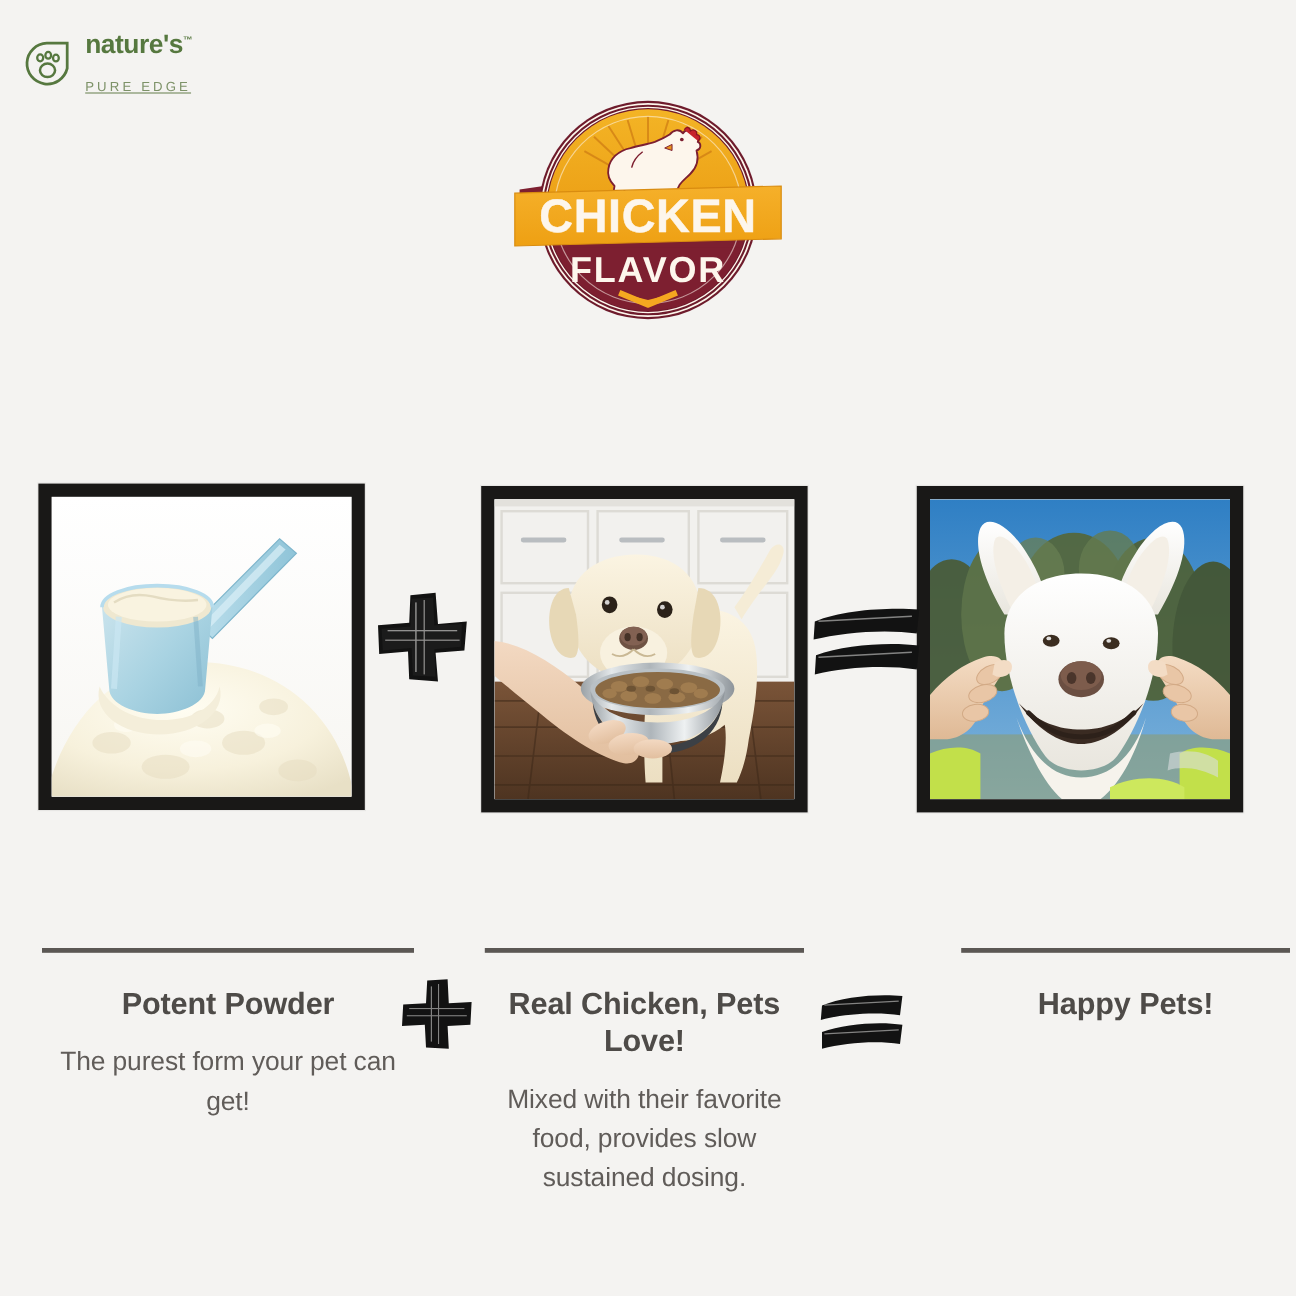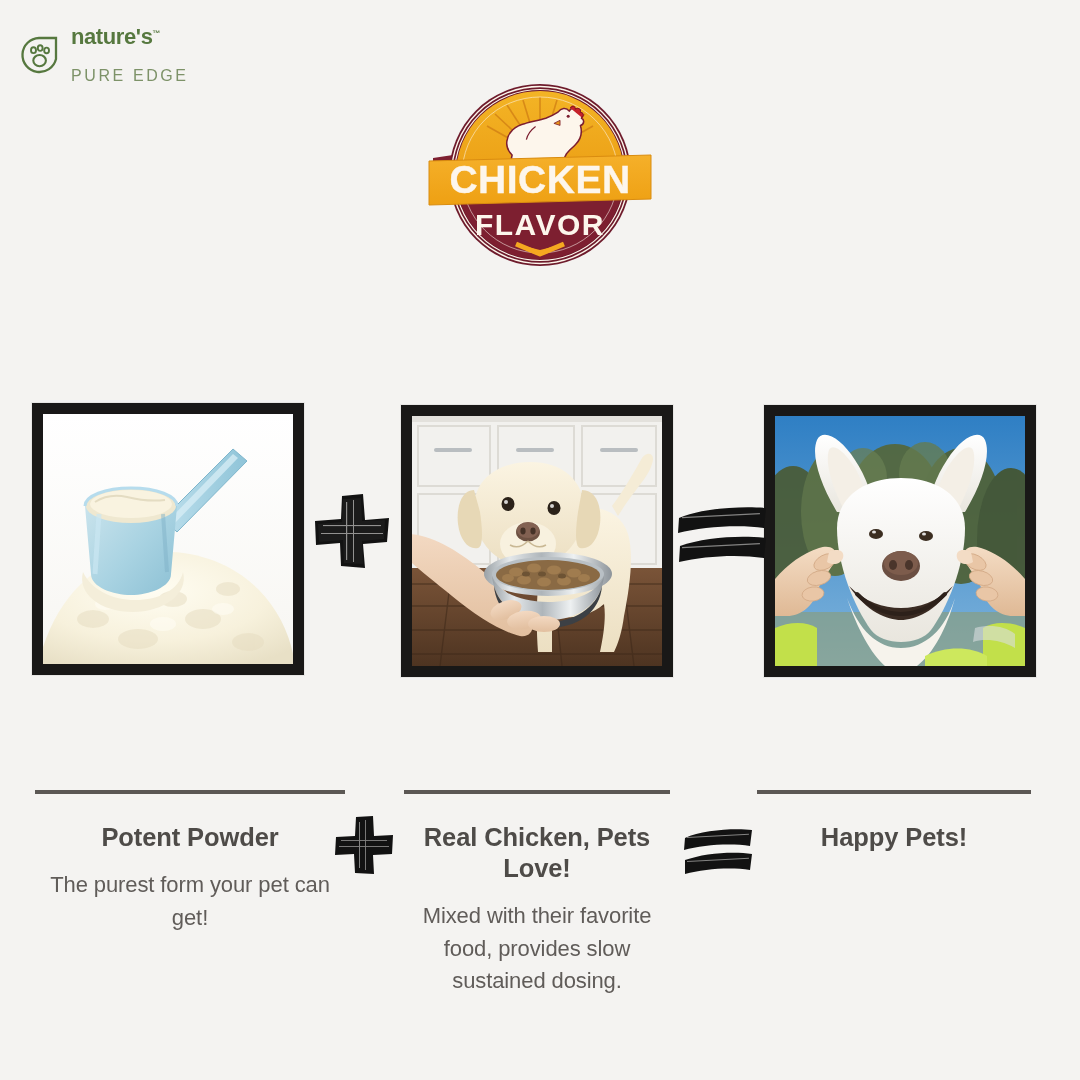--- a/index.html
+++ b/index.html
@@ -45,24 +45,25 @@
     display: inline-block;
   }
   .brand-tm {
     font-size: 8px;
     vertical-align: super;
     font-weight: bold;
     color: #56783f;
     letter-spacing: 0;
   }
   .brand-sub {
-    font-size: 16px;
+    font-size: 11px;
     color: #7d9268;
     letter-spacing: 2.6px;
     margin-top: 20px;
+    text-decoration: underline;
   }
 
   
   .flavor-badge {
     position: absolute;
     left: 50%;
     top: 78px;
     transform: translateX(-50%);
     width: 250px;
     height: 196px;
@@ -118,21 +119,21 @@
     width: 1080px;
     height: 230px;
   }
   .text-col {
     position: absolute;
     top: 0;
     text-align: center;
   }
   .text-col.c1 { left: 35px;  width: 310px; }
   .text-col.c2 { left: 404px; width: 266px; }
-  .text-col.c3 { left: 757px; width: 274px; }
+  .text-col.c3 { left: 801px; width: 274px; }
 
   .col-rule {
     height: 4px;
     background: #5b5754;
     width: 100%;
     margin-bottom: 28px;
   }
   .col-heading {
     font-size: 25.5px;
     font-weight: bold;

